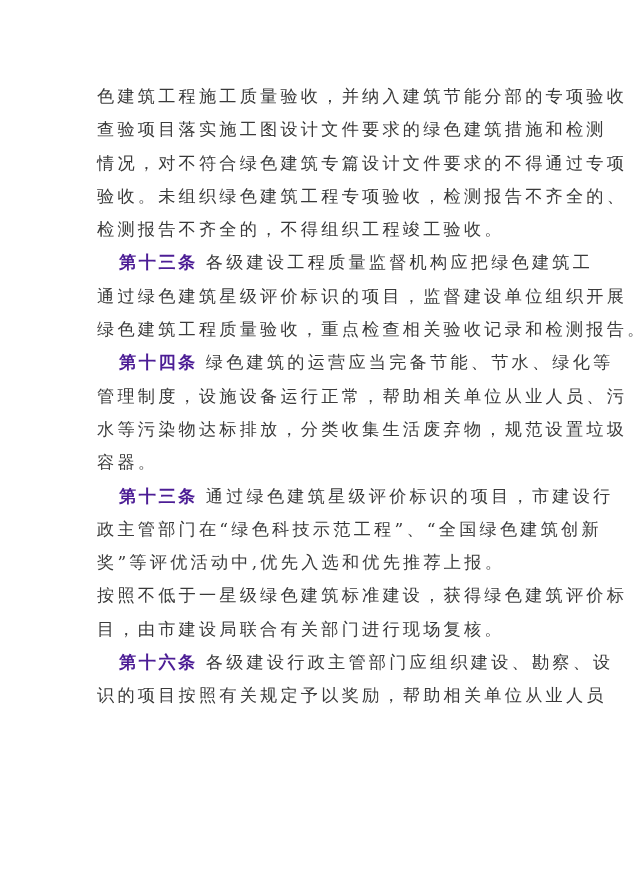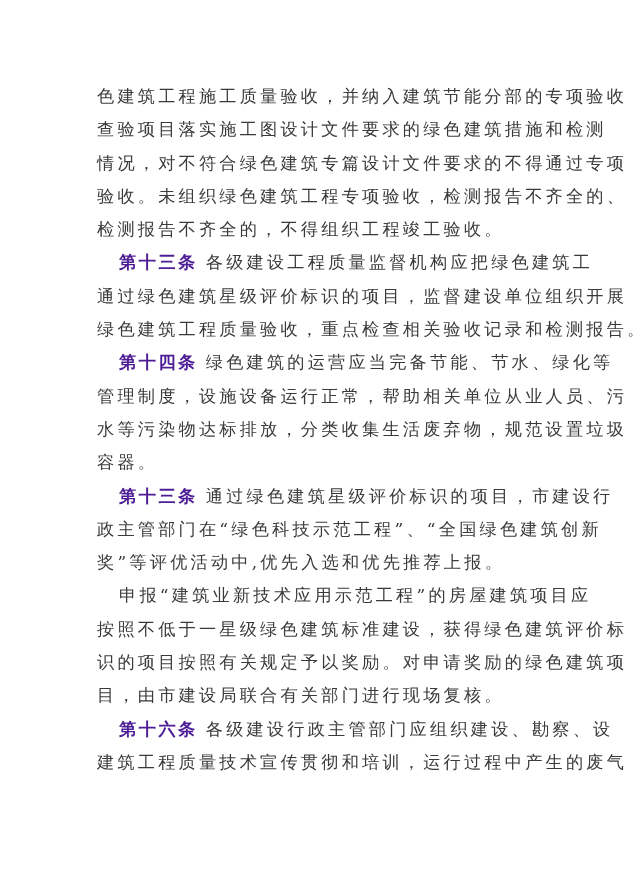--- a/index.html
+++ b/index.html
@@ -30,19 +30,17 @@
   <div class="line indent"><span class="art">第十三条</span><span>各级建设工程质量监督机构应把绿色建筑工</span></div>
   <div class="line"><span>通过绿色建筑星级评价标识的项目，监督建设单位组织开展</span></div>
   <div class="line"><span>绿色建筑工程质量验收，重点检查相关验收记录和检测报告。</span></div>
   <div class="line indent"><span class="art">第十四条</span><span>绿色建筑的运营应当完备节能、节水、绿化等</span></div>
   <div class="line"><span>管理制度，设施设备运行正常，帮助相关单位从业人员、污</span></div>
   <div class="line"><span>水等污染物达标排放，分类收集生活废弃物，规范设置垃圾</span></div>
   <div class="line"><span>容器。</span></div>
   <div class="line indent"><span class="art">第十三条</span><span>通过绿色建筑星级评价标识的项目，市建设行</span></div>
   <div class="line"><span>政主管部门在“绿色科技示范工程”、“全国绿色建筑创新</span></div>
   <div class="line"><span>奖”等评优活动中,优先入选和优先推荐上报。</span></div>
-  <div class="line indent"><span>申报“建筑业新技术应用示范工程”的房屋建筑项目应</span></div>
   <div class="line"><span>按照不低于一星级绿色建筑标准建设，获得绿色建筑评价标</span></div>
-  <div class="line"><span>识的项目按照有关规定予以奖励。对申请奖励的绿色建筑项</span></div>
   <div class="line"><span>目，由市建设局联合有关部门进行现场复核。</span></div>
   <div class="line indent"><span class="art">第十六条</span><span>各级建设行政主管部门应组织建设、勘察、设</span></div>
-  <div class="line"><span>建筑工程质量技术宣传贯彻和培训，运行过程中产生的废气</span></div>
+  <div class="line"><span>识的项目按照有关规定予以奖励，帮助相关单位从业人员</span></div>
 </div>
 
 </body></html>

